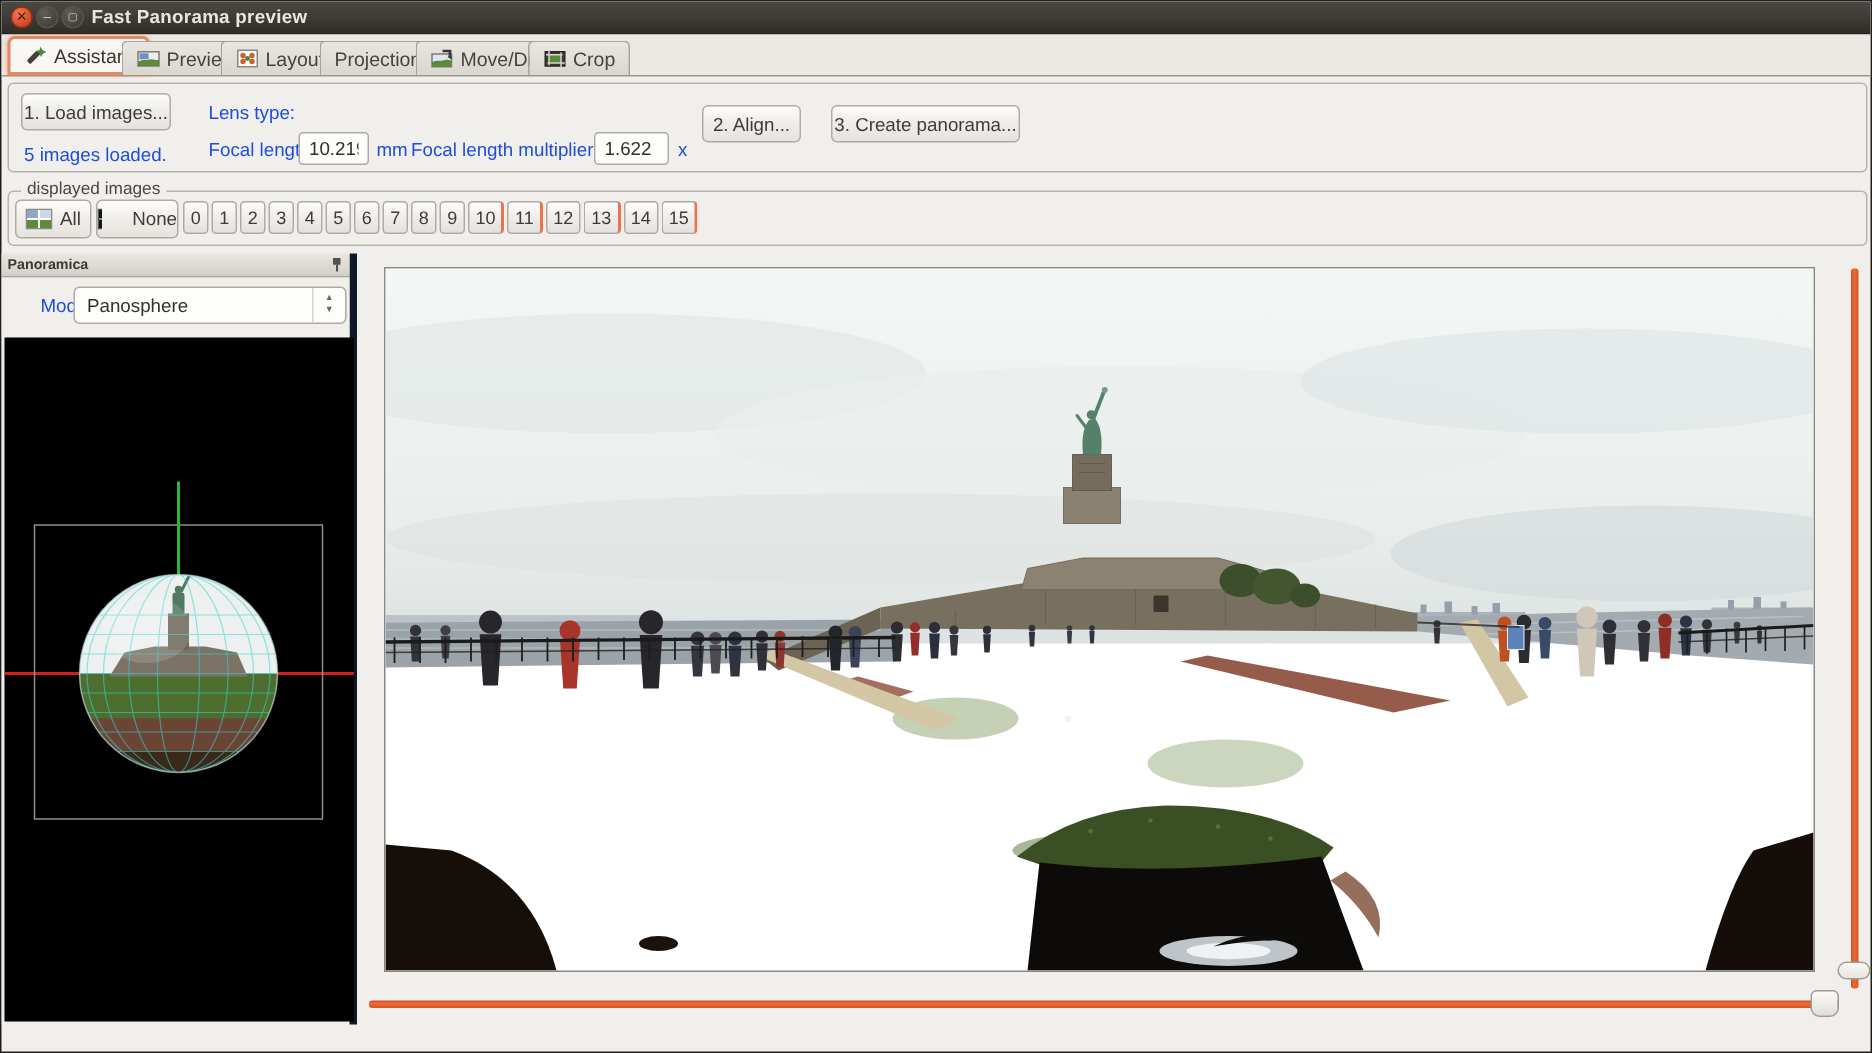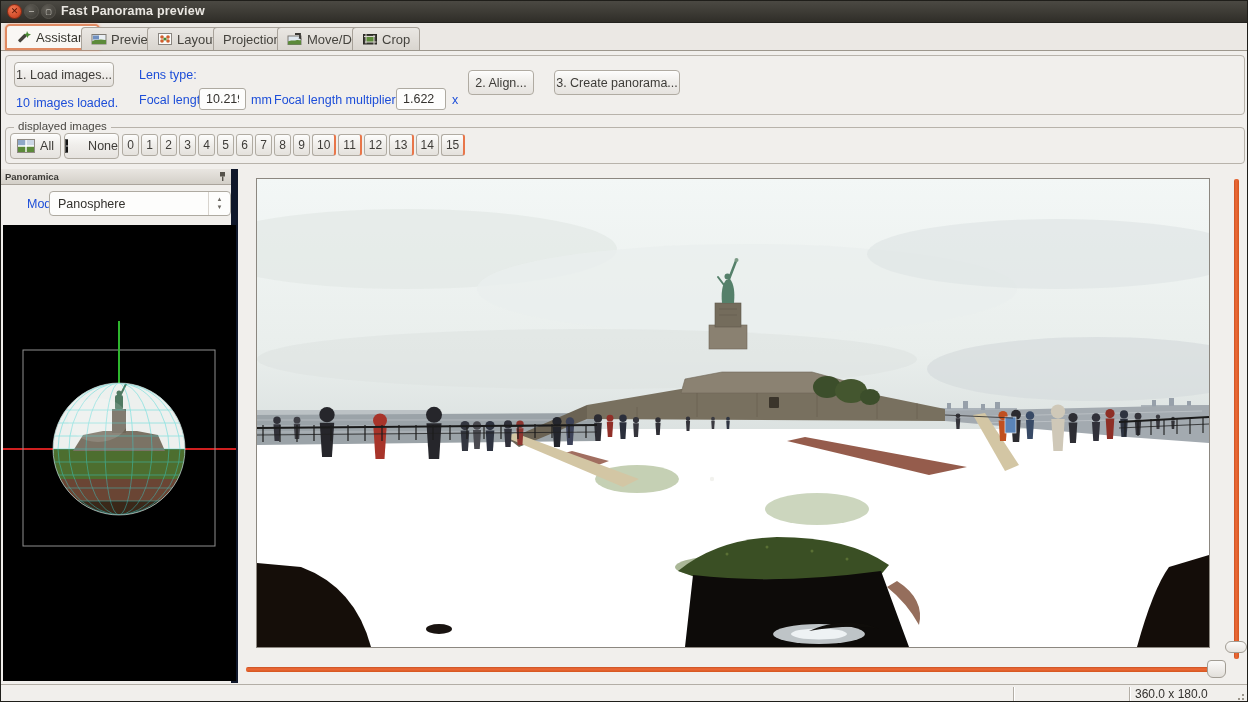--- a/index.html
+++ b/index.html
@@ -44,21 +44,21 @@
   .combo .spin { width:22px; align-self:stretch; border-left:1px solid #d8d4ce; display:flex; flex-direction:column;
     align-items:center; justify-content:center; font-size:6px; color:#6b6862; line-height:1.3; }
 
   
   .img-toggles { position:absolute; left:116px; top:6px; display:flex; gap:2px; }
   .img-toggle { height:22px; min-width:17px; padding:0 4px; background:linear-gradient(#fdfdfc,#efedea 50%,#e4e1dc);
     border:1px solid #b0aba2; border-radius:3px; font-size:12px; color:#3e3c38; font-family:inherit; }
   .img-toggle.hl { border-right:2px solid #e8764a; }
 
   
-  .side-panel { position:absolute; left:0; top:168px; width:237px; height:514px; background:#f1efec; border-right:7px solid #0f172a; }
+  .side-panel { position:absolute; left:0; top:168px; width:237px; height:514px; background:#f1efec; border-right:5px solid #0f172a; }
   .side-header { position:absolute; left:0; top:0; width:100%; height:16px;
     background:linear-gradient(#e9e6e1,#d3cfc8); border-bottom:1px solid #aaa49c;
     font-size:9.5px; font-weight:bold; color:#3a3834; padding:2px 4px; }
   .mode-row { position:absolute; left:0; top:16px; width:100%; height:40px; background:#f1efec; }
   .sphere-area { position:absolute; left:2px; top:56px; width:233px; height:456px; background:#000; }
 
   
   .canvas { position:absolute; left:255px; top:177px; width:954px; height:470px; background:#fff; border:1px solid #8c8780; }
   .vslider-track { position:absolute; left:1233px; top:178px; width:5px; height:480px;
     background:linear-gradient(90deg,#c95222,#ee6a38 40%,#d4561f); border-radius:2px; }
@@ -136,21 +136,21 @@
         <rect x="1.5" y="3.5" width="13" height="9.5" fill="#3e3c37" stroke="#2a2924"></rect>
         <rect x="4" y="5.5" width="8" height="5.5" fill="#5c8a3a"></rect>
         <path d="M4,2.5 V12.5 M12,4 V14 M2,5.5 H13 M3,11 H14.5" stroke="#d8d5cf" stroke-width="1" fill="none"></path>
       </svg>
       <span>Crop</span>
     </div>
   </div>
 
   <div class="groupbox" style="left:4px; top:54px; width:1240px; height:60px;">
     <button class="btn" style="left:8px; top:6px; width:100px; height:25px;">1. Load images...</button>
-    <div class="lbl" style="left:10px; top:40px;">10 images loaded.</div>
+    <div class="lbl" style="left:10px; top:40px;">5 images loaded.</div>
 
     <div class="lbl" style="left:133px; top:12px;">Lens type:</div>
 
     <div class="lbl" style="left:133px; top:37px;">Focal length:</div>
     <input class="field" style="left: 193px; top: 32px; width: 47px; height: 22px;" value="10.219">
     <div class="lbl" style="left:245px; top:37px;">mm</div>
     <div class="lbl" style="left:268px; top:37px;">Focal length multiplier:</div>
     <input class="field" style="left: 390px; top: 32px; width: 50px; height: 22px;" value="1.622">
     <div class="lbl" style="left:446px; top:37px;">x</div>
 
@@ -424,20 +424,14 @@
       <rect x="0" y="0" width="952" height="245" fill="url(#gA)"></rect>
       <rect x="0" y="245" width="952" height="223" fill="url(#gB)"></rect>
     </svg>
   </div>
 
   <div class="vslider-track"></div>
   <div class="vslider-handle"></div>
   <div class="hslider-track"></div>
   <div class="hslider-handle"></div>
 
-  <div class="statusbar">
-    <div class="status-sep" style="left:1012px;"></div>
-    <div class="status-sep" style="left:1128px;"></div>
-    <div class="status-text">360.0 x 180.0</div>
-    <div class="grip"></div>
-  </div>
 
 </div>
 
 </body></html>

